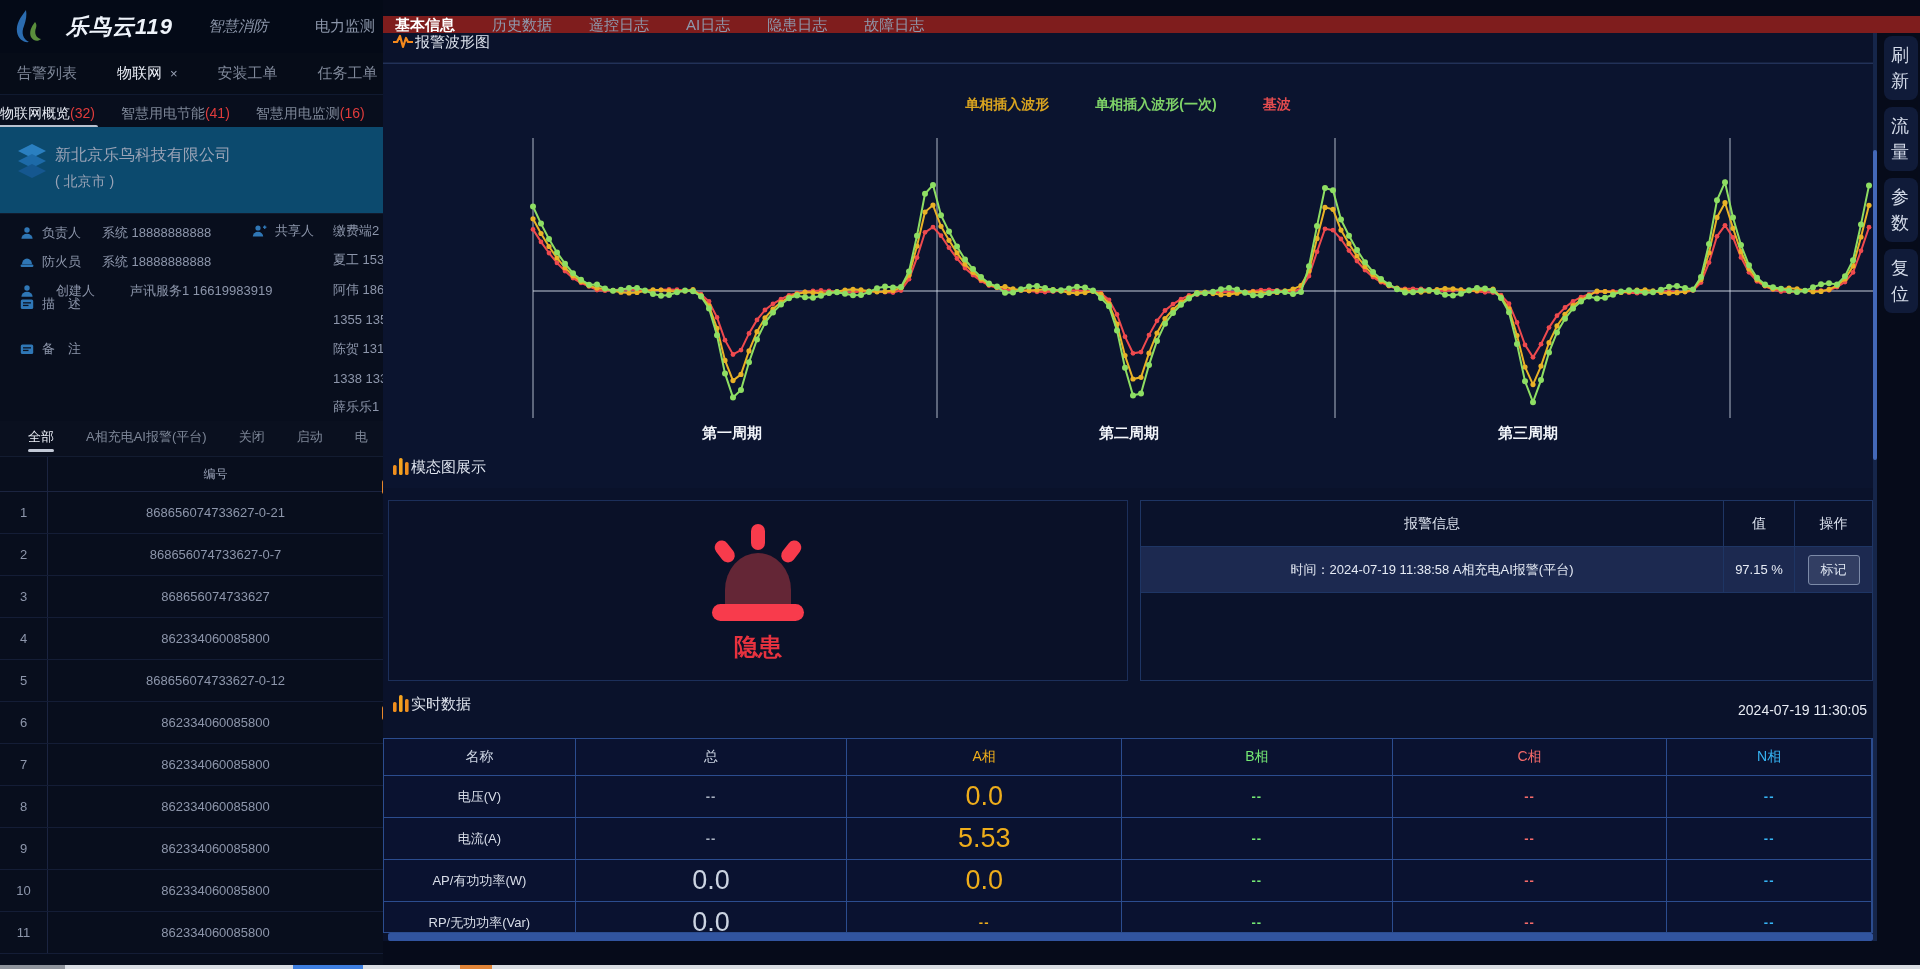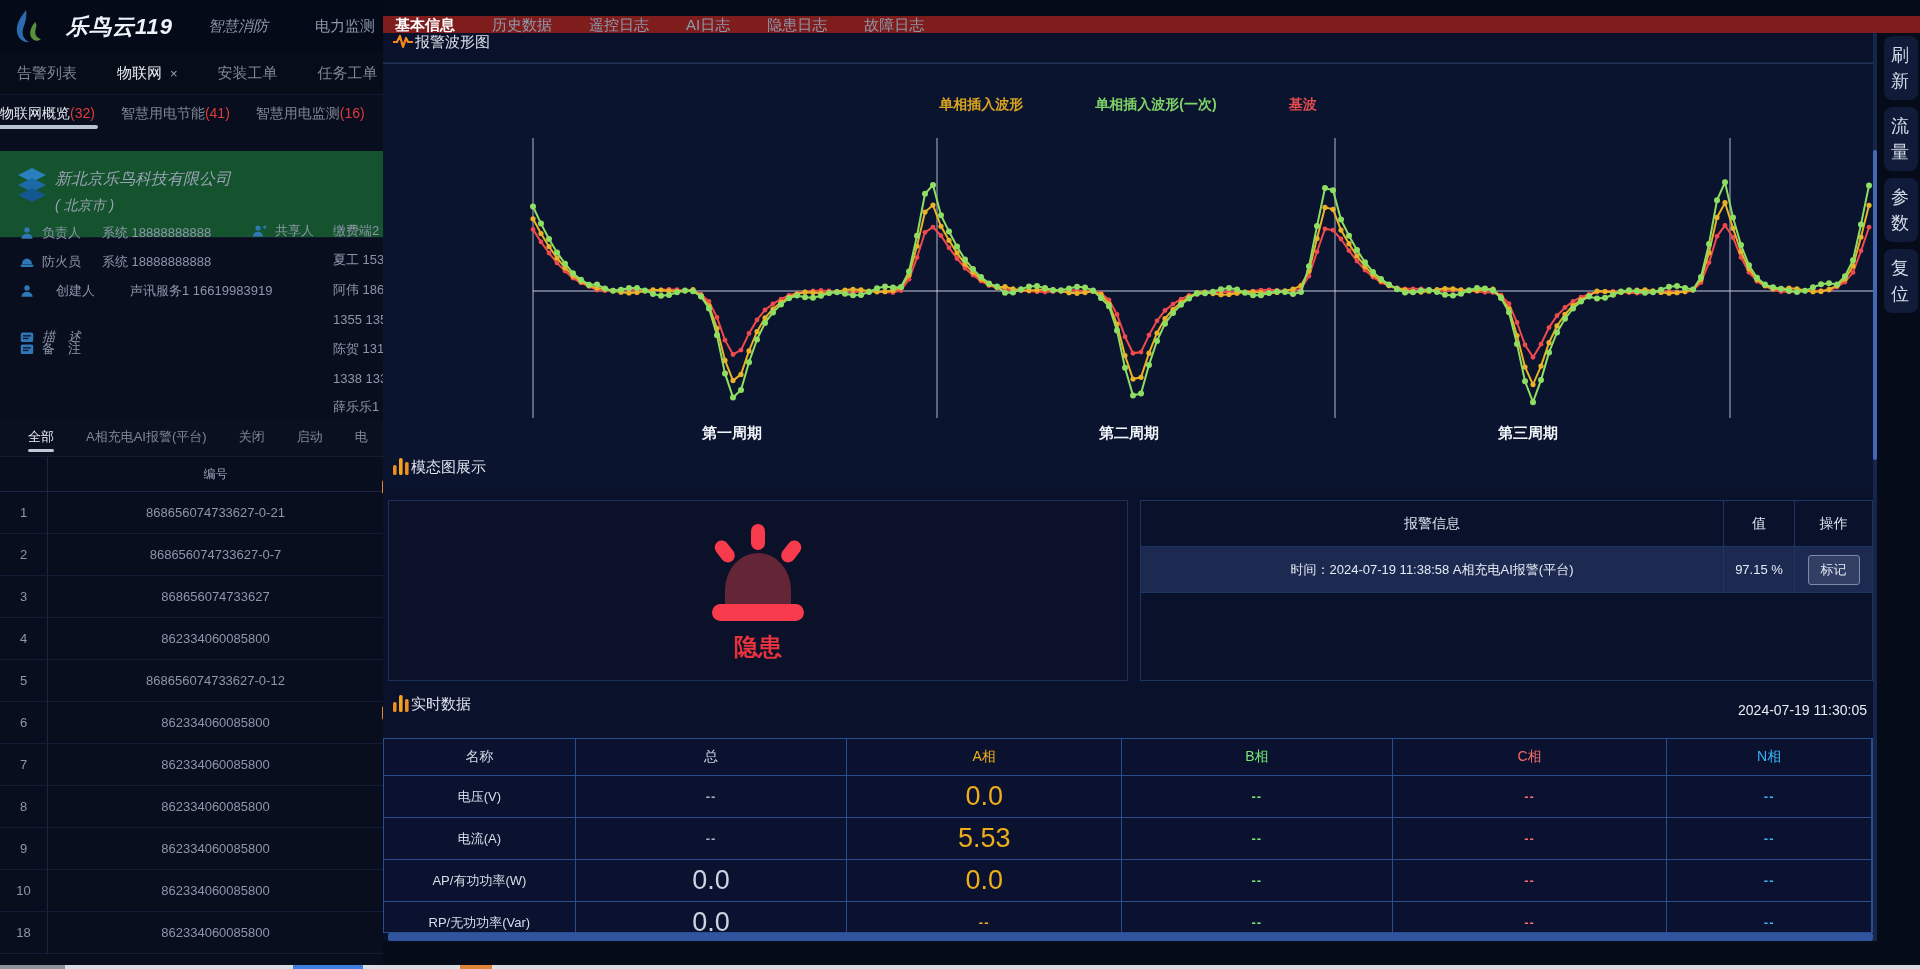--- a/index.html
+++ b/index.html
@@ -22,21 +22,21 @@
   .sidebar{left:0;top:53px;width:383px;height:912px;background:#080e1d;overflow:hidden;}
   .stabs{left:0;top:0;width:383px;height:42px;background:#060c18;border-bottom:1px solid #101a30;display:flex;align-items:center;padding-left:17px;gap:40px;}
   .stab{font-size:15px;color:#7e8798;cursor:pointer;white-space:nowrap;}
   .stab.active{color:#e9edf5;}
   .stab .xclose{color:#9aa3b6;margin-left:8px;font-size:13px;}
   .subtabs{left:0;top:42px;width:383px;height:40px;display:flex;align-items:center;gap:26px;white-space:nowrap;}
   .subtab{position:relative;font-size:14px;color:#7e8798;cursor:pointer;padding:8px 0 10px;}
   .subtab .cnt{color:#e03c3c;}
   .subtab.active .lbl{color:#e9edf5;}
   .subtab.active::after{content:"";position:absolute;left:-3px;right:-3px;bottom:4px;height:4px;border-radius:2px;background:#b9c2d0;}
-  .company{left:0;top:98px;width:383px;height:87px;background:#14532d;border-bottom:1px solid #121a2c;font-style:italic;}
+  .company{left:0;top:74px;width:383px;height:87px;background:#0c4a6e;border-bottom:1px solid #121a2c;}
   .cname{left:55px;top:18px;font-size:16px;color:#9aa3b6;}
   .ccity{left:55px;top:46px;font-size:14px;color:#9aa3b6;}
   .inforow{height:18px;display:flex;align-items:center;}
   .inforow .lbl{color:#8d96ab;font-size:13px;}
   .inforow .val{color:#8d96ab;font-size:13px;}
   .ftabs{left:0;top:368px;width:383px;height:36px;background:#0a101f;display:flex;align-items:center;padding-left:28px;gap:32px;white-space:nowrap;border-bottom:1px solid #131c31;}
   .ftab{position:relative;font-size:13px;color:#7e8798;cursor:pointer;padding:8px 0 11px;}
   .ftab.active{color:#e9edf5;}
   .ftab.active::after{content:"";position:absolute;left:0;right:0;bottom:5px;height:3px;border-radius:2px;background:#c2c9d6;}
   .dtable{left:0;top:404px;width:383px;height:508px;}
@@ -45,21 +45,21 @@
   .dthead .c2{flex:1;display:flex;align-items:center;justify-content:center;color:#9aa3b8;font-size:12px;}
   .trow{height:42px;display:flex;border-bottom:1px solid #141d36;cursor:pointer;}
   .trow .c1{width:48px;border-right:1px solid #1b2440;display:flex;align-items:center;justify-content:center;color:#8d96ab;font-size:13px;}
   .trow .c2{flex:1;display:flex;align-items:center;justify-content:center;color:#8d96ab;font-size:13px;}
 
   
   .main{left:383px;top:33px;width:1490px;height:908px;background:#0a122b;}
   .sec-hdr{height:30px;display:flex;align-items:flex-start;gap:2px;padding-left:10px;color:#dfe4ee;font-size:15px;}
   .wave-hdr{left:0;top:0;width:1490px;border-bottom:1px solid #15213f;}
   .chart-sec{left:0;top:30px;width:1490px;height:425px;background:#0b142f;border-top:1px solid #223158;}
-  .legend{position:absolute;left:0;top:32px;width:1490px;display:flex;justify-content:center;gap:72px;}
+  .legend{position:absolute;left:0;top:32px;width:1490px;display:flex;justify-content:center;gap:46px;}
   .legend span{font-size:14px;font-weight:600;cursor:pointer;}
   .cyclbl{position:absolute;transform:translateX(-50%);color:#f2f5fa;font-size:15px;font-weight:700;}
   .modal-hdr{left:0;top:425px;width:1490px;}
   .panel{background:#0a1128;border:1px solid #1c2f5a;}
   .alarm-figure{left:5px;top:467px;width:740px;height:181px;display:flex;flex-direction:column;align-items:center;justify-content:center;}
   .alarm-label{color:#e8323f;font-size:24px;font-weight:600;margin-top:2px;}
   .atable{left:757px;top:467px;width:733px;height:181px;border:1px solid #1e3564;}
   .athead{height:46px;display:flex;border-bottom:1px solid #1e3564;}
   .athead>div{display:flex;align-items:center;justify-content:center;color:#dde3ef;font-size:14px;border-right:1px solid #1e3564;}
   .athead>div:last-child{border-right:none;}
@@ -167,21 +167,21 @@
         <div class="inforow abs" style="left: 20px; top: 60px; gap: 22px;">
           <span>
             <svg width="14" height="14" viewBox="0 0 14 14">
               <circle cx="7" cy="4" r="2.7" fill="#2f77b6"></circle>
               <path d="M1.4,12.8 a5.6,5 0 0 1 11.2,0 z" fill="#2f77b6"></path>
             </svg>
           </span>
           <span class="lbl" style="width:52px;">创建人</span>
           <span class="val">声讯服务1 16619983919</span>
         </div>
-        <div class="inforow abs" style="left: 20px; top: 106px; gap: 8px; font-style: italic;">
+        <div class="inforow abs" style="left: 20px; top: 73px; gap: 8px;">
           <span>
             <svg width="14" height="13" viewBox="0 0 14 13">
               <rect x="0.8" y="1.4" width="12.4" height="9.6" rx="1.6" fill="#2f77b6"></rect>
               <rect x="3" y="4.2" width="8" height="1.3" fill="#0c1322"></rect>
               <rect x="3" y="6.8" width="5.5" height="1.3" fill="#0c1322"></rect>
             </svg>
           </span>
           <span class="lbl" style="width:52px;">描　述</span>
           <span class="val"></span>
         </div>
@@ -267,21 +267,21 @@
           </div>
           <div class="trow">
             <div class="c1">9</div>
             <div class="c2">862334060085800</div>
           </div>
           <div class="trow">
             <div class="c1">10</div>
             <div class="c2">862334060085800</div>
           </div>
           <div class="trow">
-            <div class="c1">18</div>
+            <div class="c1">11</div>
             <div class="c2">862334060085800</div>
           </div>
         </div>
     </div>
   </div>
 
   <div class="abs otick" style="left:382px;top:480px;"></div>
   <div class="abs otick" style="left:382px;top:706px;"></div>
 
   <div class="abs main">

